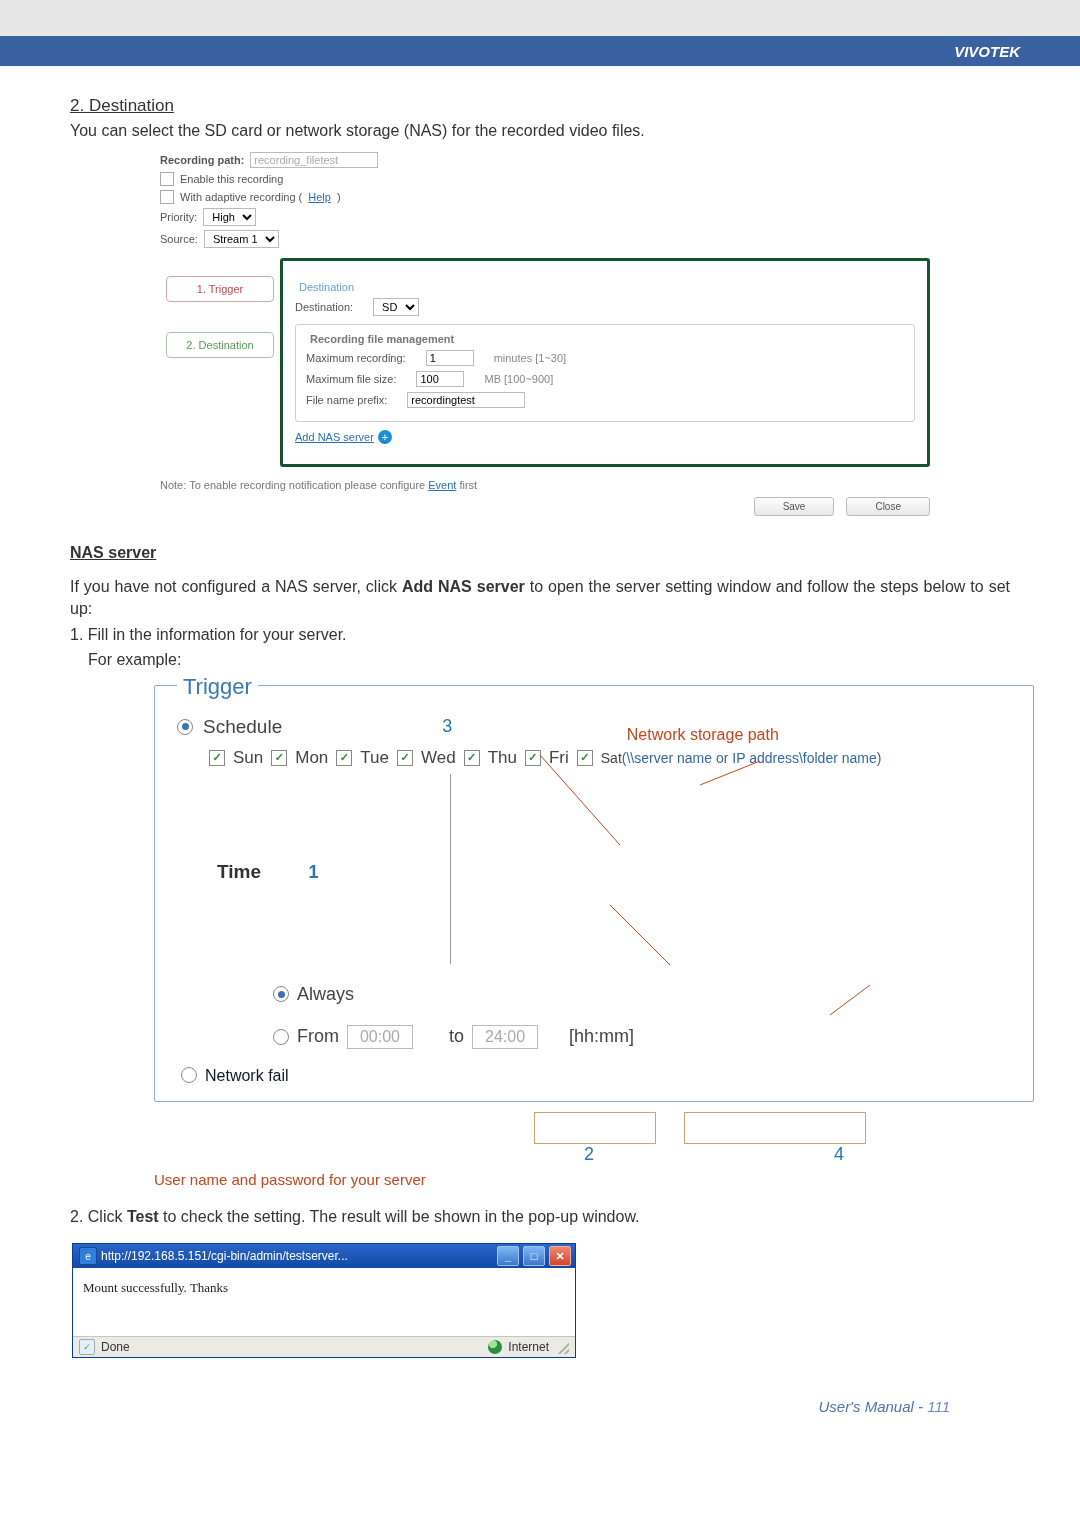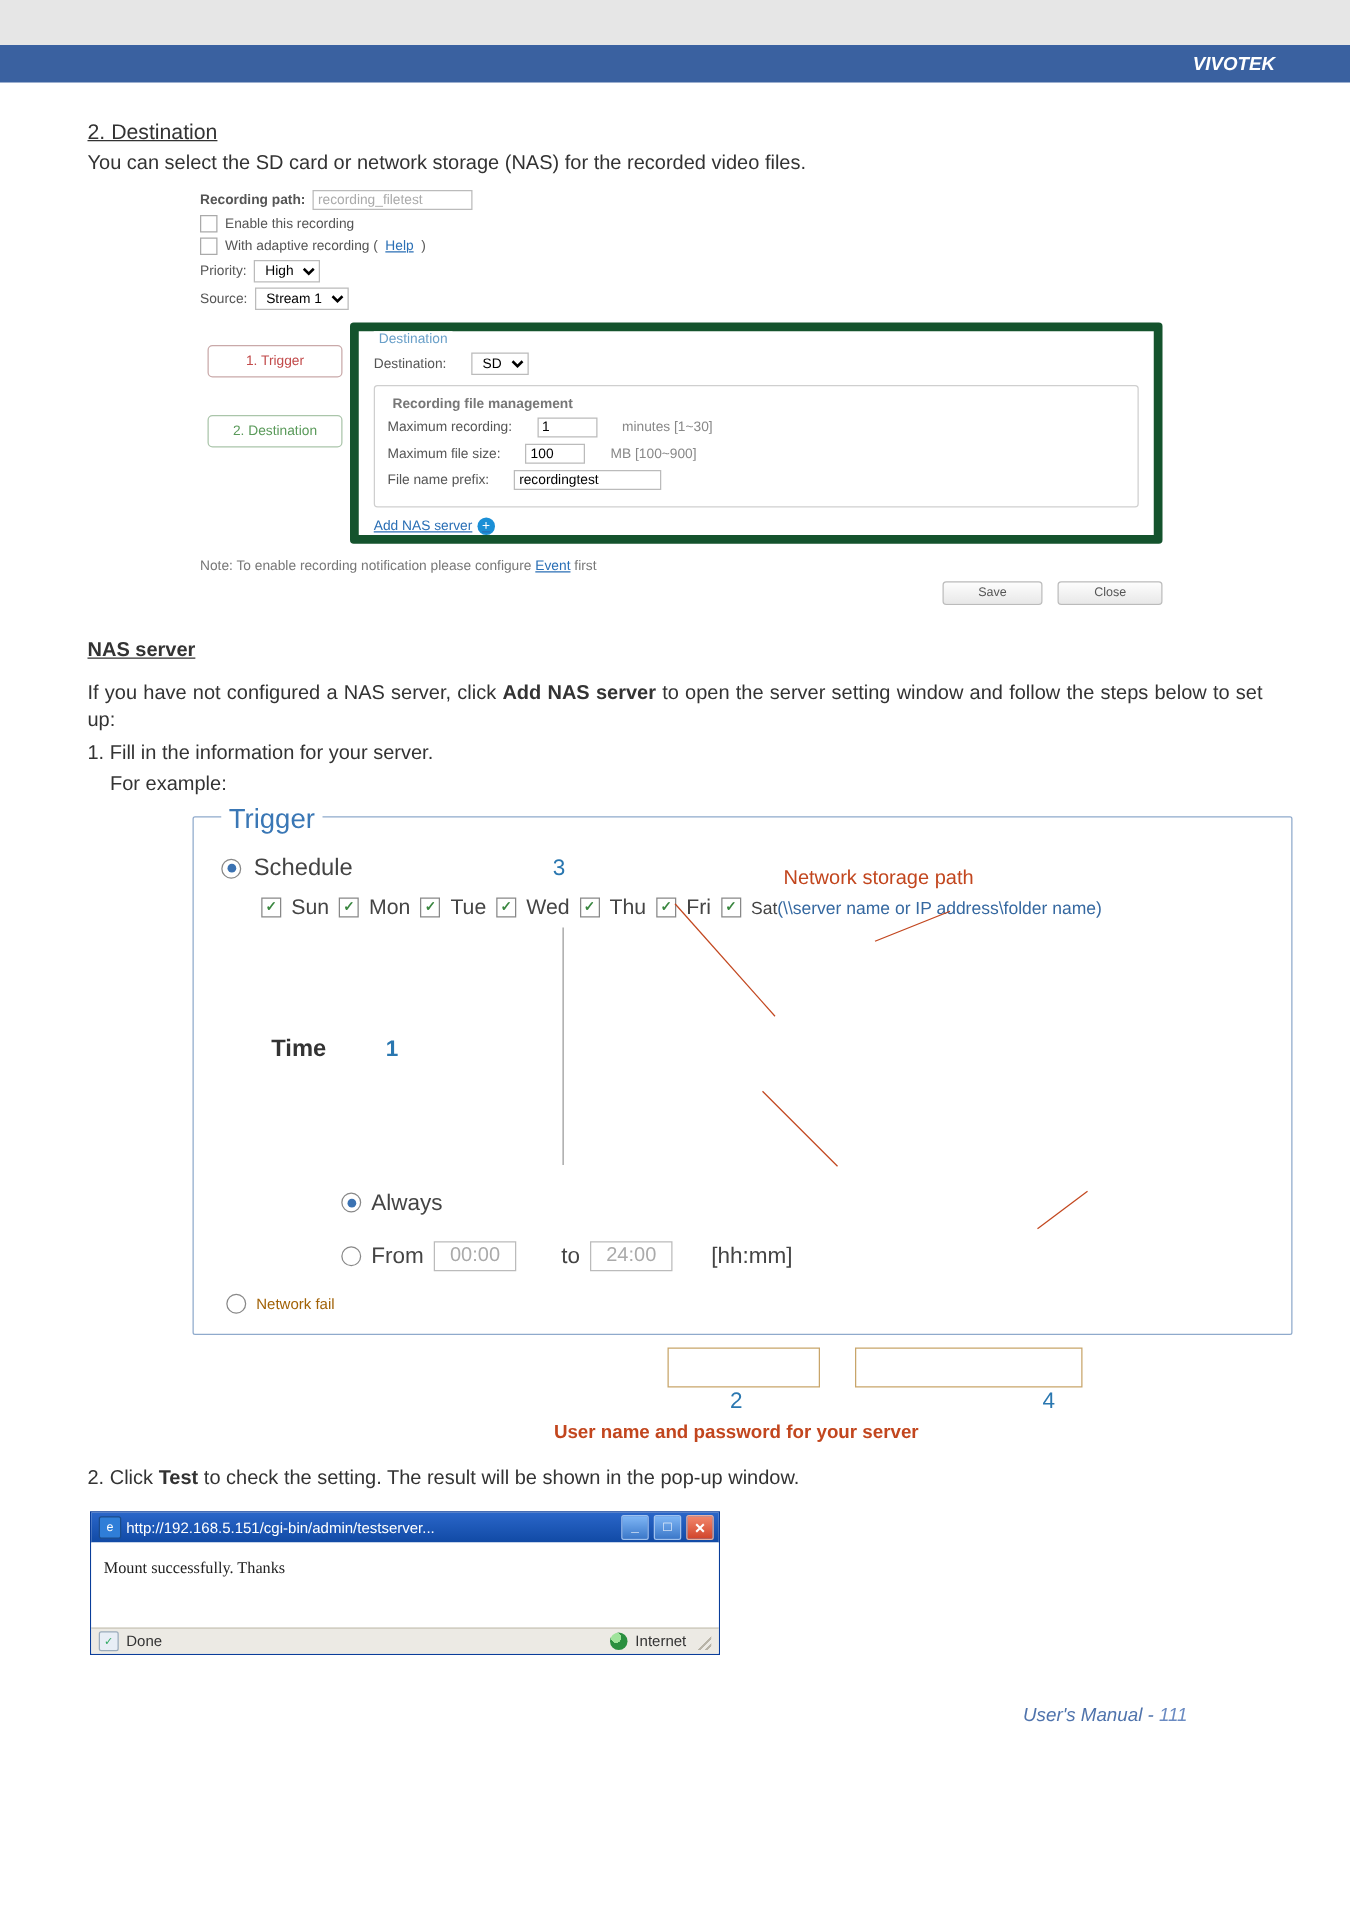--- a/index.html
+++ b/index.html
@@ -65,22 +65,22 @@
     display:flex; flex-direction:column; align-items:center; gap:30px;
   }
   .ss1 .step-box {
     border:1px solid #c9c9c9; border-radius:4px; padding:6px 8px;
     width:90px; text-align:center; font-size:11px;
   }
   .ss1 .step-box.trigger { color:#c24b4b; border-color:#c9a9a9;}
   .ss1 .step-box.dest { color:#5a9a5a; border-color:#aac5aa;}
   .ss1 .dest-field {
     flex:1;
-    border:7px solid #14532d; border-radius:3px;
-    padding:0 12px;
+    border:3px solid #14532d; border-radius:3px;
+    padding:20px 12px;
     background:#fff;
   }
   .ss1 .dest-field .legend {
     display:inline-block; margin-top:-16px; background:#fff;
     padding:0 4px; color:#6aa0c9; font-size:11px;
   }
   .ss1 .dest-inner {
     margin-top:4px;
   }
   .ss1 .subfield {
@@ -139,25 +139,25 @@
   .ss2 .marker3 { color:#2a77b0; font-size:18px; margin-left:150px;}
   .ss2 .days-row { display:flex; align-items:center; gap:8px; margin:10px 0 12px 32px; color:#444; flex-wrap:nowrap;}
   .ss2 .path-label { color:#c2461e; font-size:16px; margin-left:auto; text-align:right;}
   .ss2 .path-hint { color:#3568a0; font-size:14px; white-space:nowrap;}
   .ss2 .time-row { display:flex; align-items:center; gap:13px; margin-left:40px;}
   .ss2 .time-lbl { font-weight:bold; color:#333; font-size:19px; width:220px;}
   .ss2 .marker1 { color:#2a77b0; font-size:18px;}
   .ss2 .vline { border-left:1px solid #999; height:190px; margin-top:-6px;}
   .ss2 .opt-row { margin:20px 0 0 96px; display:flex; align-items:center; gap:8px; color:#444; font-size:18px;}
   .ss2 .txt-in { width:60px; border:1px solid #bbb; color:#aaa; text-align:center; padding:2px 2px; font-size:16px;}
-  .ss2 .nf-row { margin:18px 0 0 4px; display:flex; align-items:center; gap:8px; color:#a16207; font-size:12px;}
+  .ss2 .nf-row { margin:18px 0 0 4px; display:flex; align-items:flex-start; gap:8px; color:#0f172a; font-size:16px;}
   .anno-box { border:1px solid #c8a56a; width:390px; height:30px;}
   .marker2 { color:#2a77b0; font-size:18px; text-align:right; margin-right:80px; margin-top:-2px;}
   .marker4 { color:#2a77b0; font-size:18px; margin-top:-2px;}
-  .userpw { color:#c2461e; font-size:15px; text-align:center; margin:6px 10px 0 0;font-weight:bold;}
+  .userpw { color:#c2461e; font-size:15px; text-align:left; margin:6px 10px 0 0;}
   .arrow-svg { position:absolute; pointer-events:none; }
 
   
   .popup {
     margin-top:16px; margin-left:2px; width:502px;
     border:1px solid #0a3d9a; font-size:13px;
   }
   .popup .titlebar {
     background:linear-gradient(#2a66c9,#114aa5);
     color:#fff; display:flex; align-items:center; padding:2px 4px 2px 6px; gap:4px;

